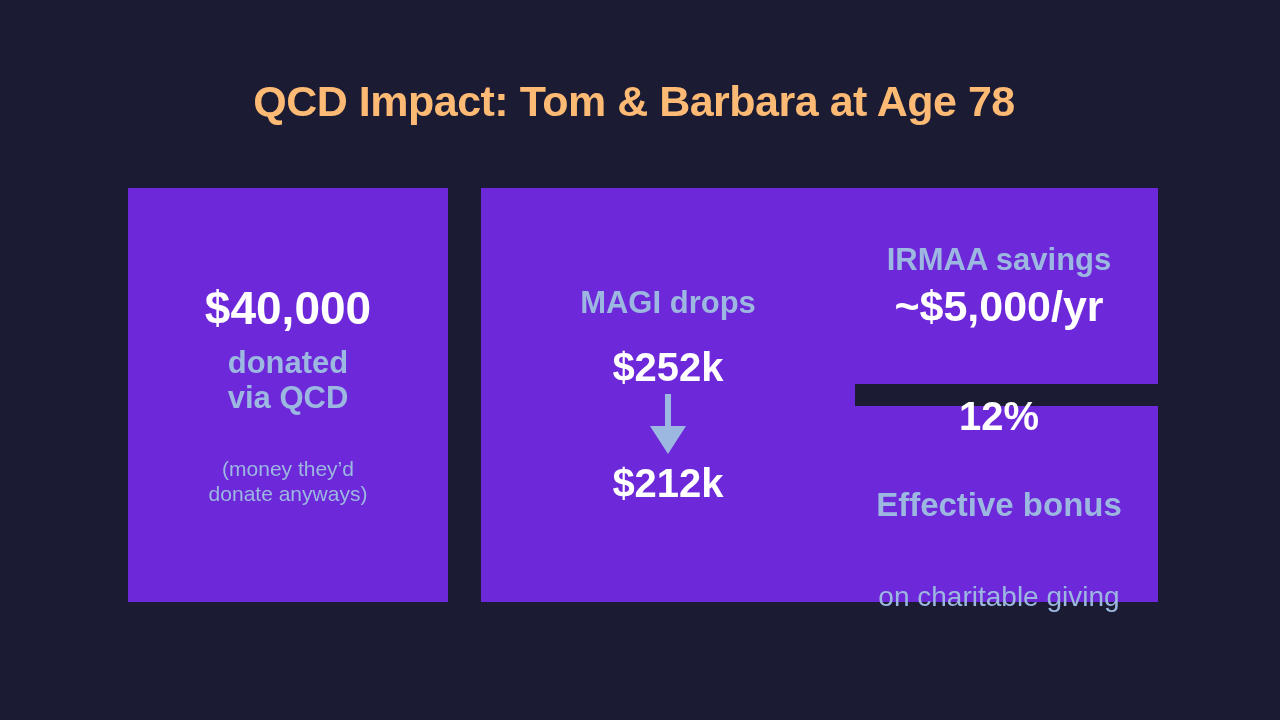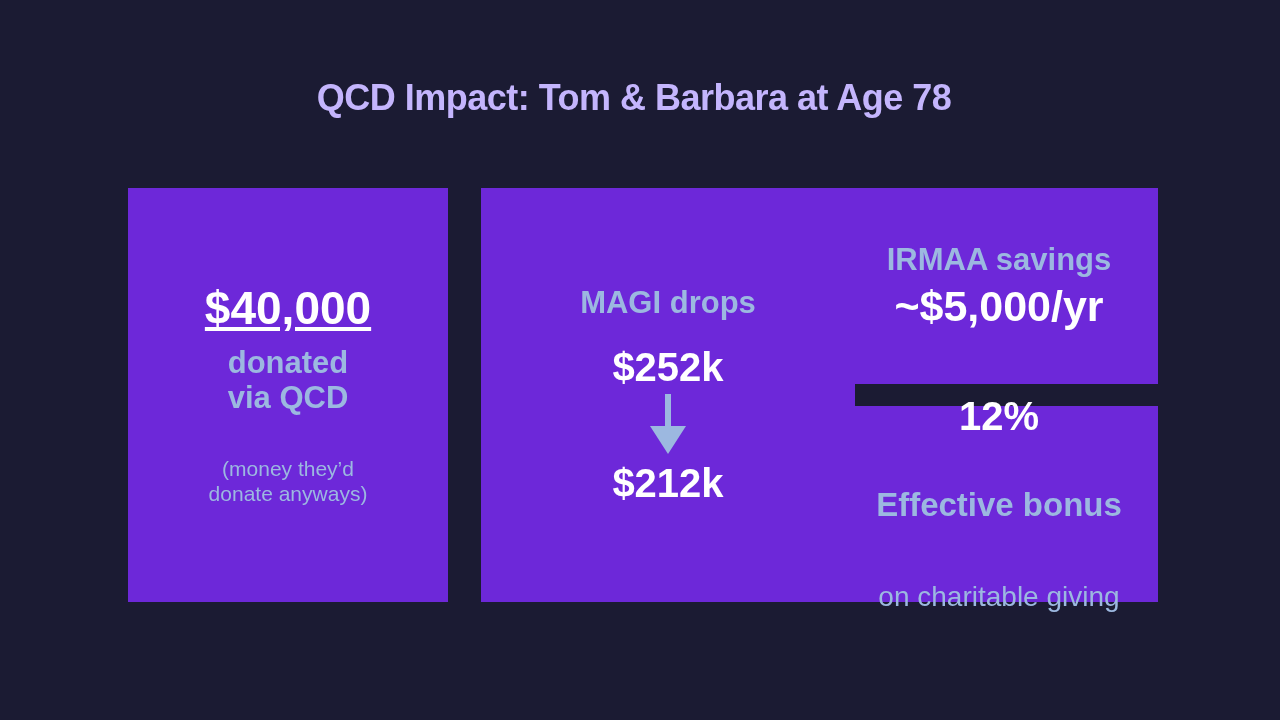--- a/index.html
+++ b/index.html
@@ -20,22 +20,22 @@
     background: #1b1b33;
   }
 
   
   .slide-title {
     position: absolute;
     left: 0;
     top: 78px;
     width: 1268px;
     text-align: center;
-    color: #c4b5fd;
-    font-size: 36px;
+    color: #fdba74;
+    font-size: 43px;
     font-weight: bold;
     letter-spacing: -0.5px;
     line-height: 1.1;
     white-space: nowrap;
   }
 
   
   .card {
     position: absolute;
     background: #6d28d9;
@@ -88,21 +88,21 @@
     text-align: center;
   }
   .small-blue {
     color: #9cb8e0;
     font-weight: normal;
     line-height: 1.2;
     text-align: center;
   }
 
   
-  .amount-40k { font-size: 46px; margin-bottom: 14px; text-decoration: underline; }
+  .amount-40k { font-size: 46px; margin-bottom: 14px; }
   .donated-via { font-size: 31px; margin-bottom: 40px; }
   .paren-note { font-size: 21px; }
 
   
   .magi-label { font-size: 31px; margin-bottom: 26px; }
   .magi-from { font-size: 40px; }
   .magi-to { font-size: 40px; }
 
   .arrow-wrap {
     margin: 6px 0 6px 0;

